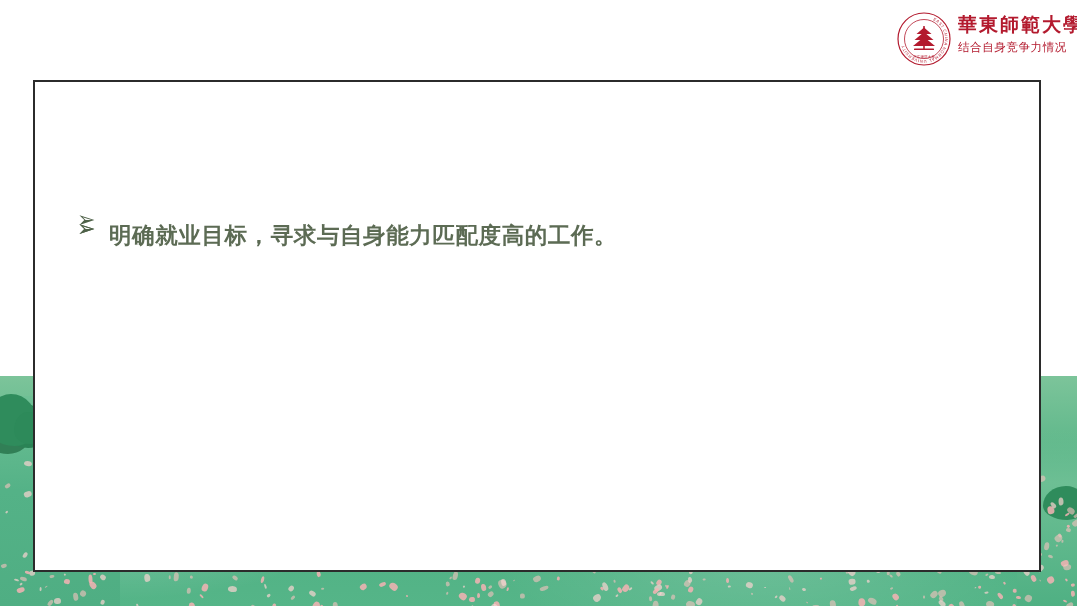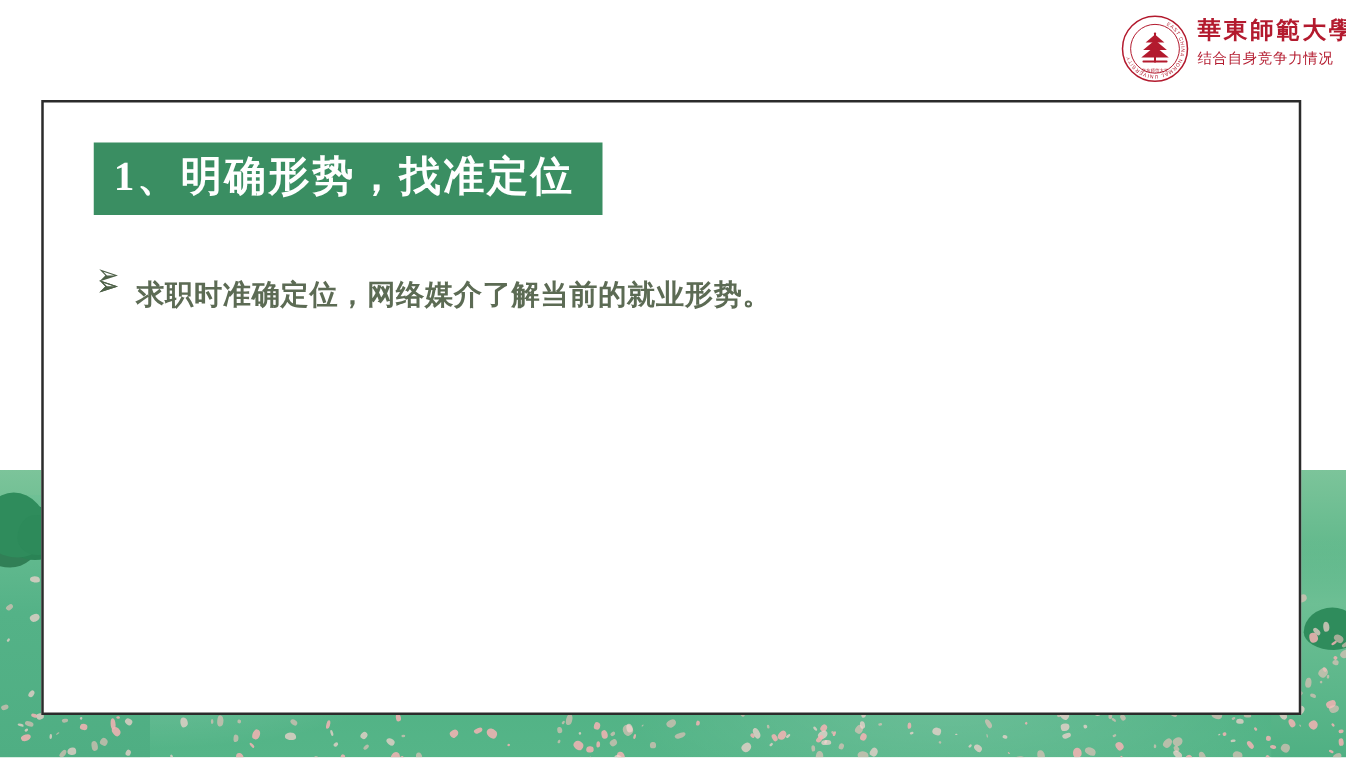--- a/index.html
+++ b/index.html
@@ -495,24 +495,21 @@
       </svg>
       <div class="logo-text">
         <div class="logo-name">華東師範大學</div>
         <div class="logo-sub">结合自身竞争力情况</div>
       </div>
     </div>
   </div>
 
   <div class="content-box">
 
-    <div class="section-banner">
-      <div class="section-banner-label">1、明确形势，找准定位</div>
-    </div>
 
     <div class="bullet-list" id="bullet-list">
         <div class="bullet-item"><span class="bullet-icon">➢</span></div>
         <div class="bullet-item"><span class="bullet-icon">➢</span></div>
-        <div class="bullet-item"><span class="bullet-icon">➢</span><span class="bullet-text">求职时准确定位，网络媒介了解当前的就业形势。</span></div>
+        <div class="bullet-item"><span class="bullet-icon">➢</span><span class="bullet-text">明确就业目标，寻求与自身能力匹配度高的工作。</span></div>
       </div>
 
   </div>
 </div>
 
 </body></html>

